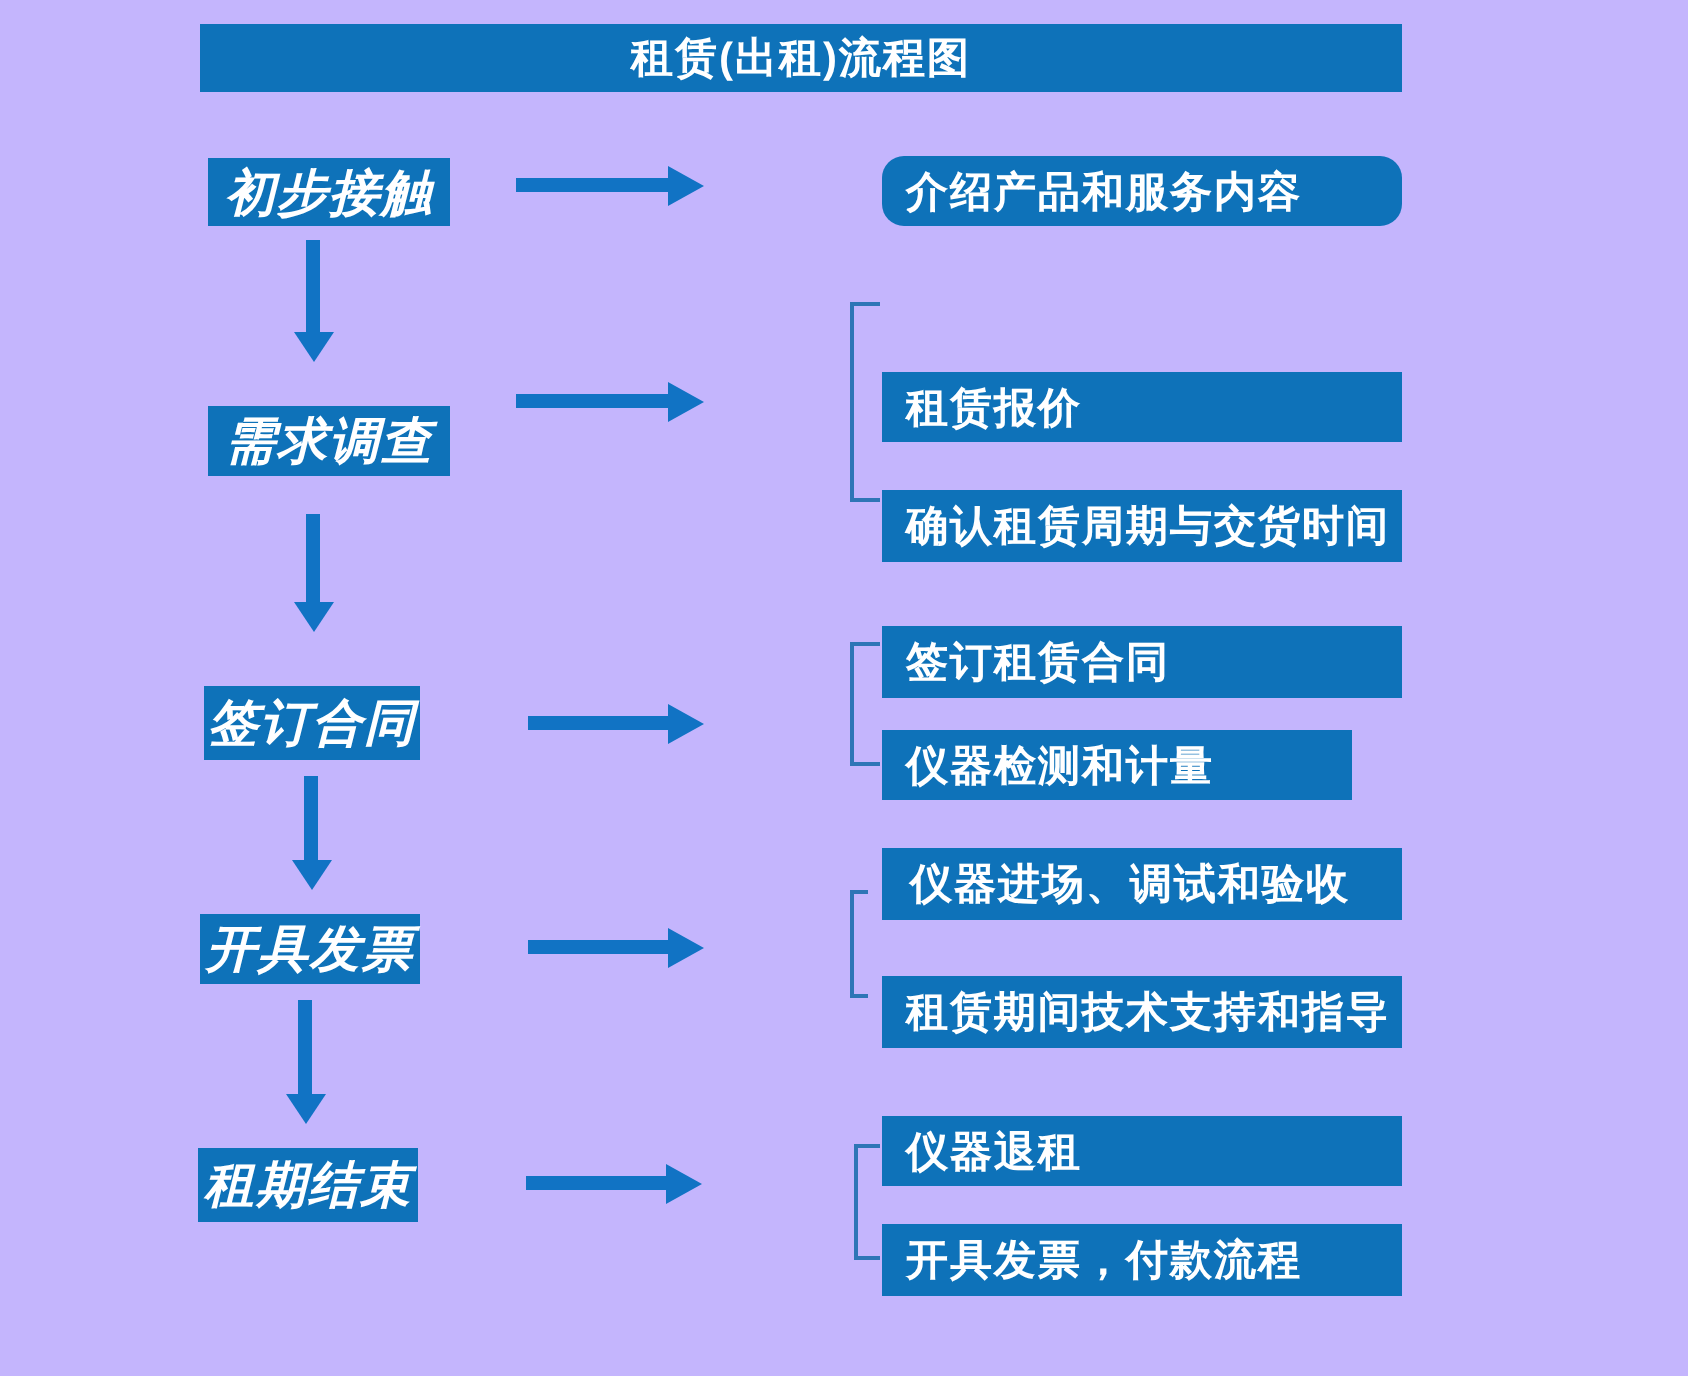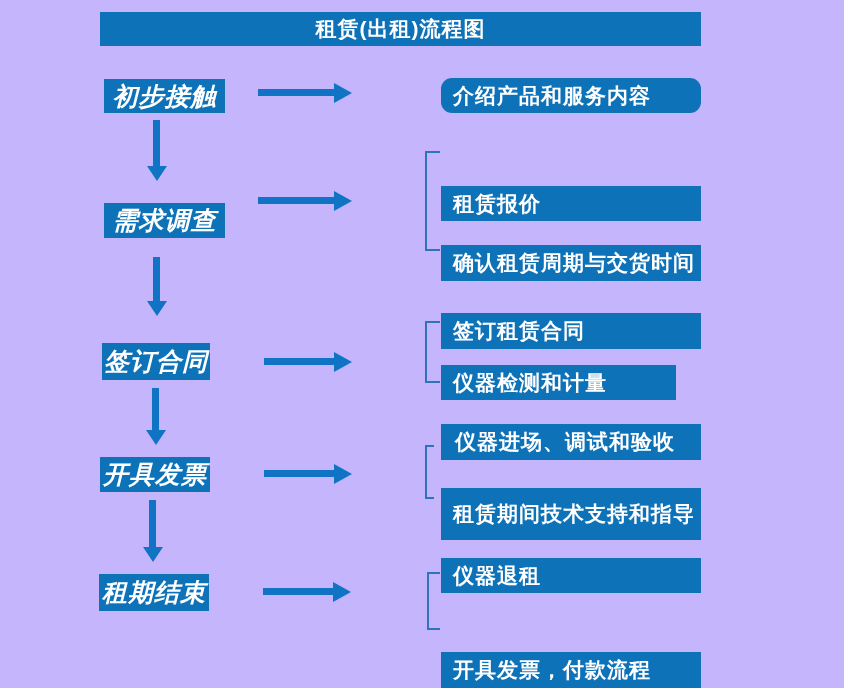--- a/index.html
+++ b/index.html
@@ -30,23 +30,23 @@
   #l5{left:99px;top:574px;width:110px;height:37px;}
 
   
   #r1{left:441px;top:78px;width:260px;height:35px;border-radius:11px;}
   #r2{left:441px;top:134px;width:260px;height:35px;}
   #r3{left:441px;top:186px;width:260px;height:35px;}
   #r4{left:441px;top:245px;width:260px;height:36px;}
   #r5{left:441px;top:313px;width:260px;height:36px;}
   #r6{left:441px;top:365px;width:235px;height:35px;}
   #r7{left:441px;top:424px;width:260px;height:36px;padding-left:14px;}
-  #r8{left:441px;top:488px;width:260px;height:52px;}
+  #r8{left:441px;top:488px;width:260px;height:36px;}
   #r9{left:441px;top:558px;width:260px;height:35px;}
-  #r10{left:441px;top:612px;width:260px;height:36px;margin-top:40px;}
+  #r10{left:441px;top:612px;width:260px;height:36px;}
 
   
   .ha{position:absolute;height:7px;background:var(--arrow);}
   .ha::after{
     content:'';position:absolute;right:-18px;top:50%;transform:translateY(-50%);
     border-left:18px solid var(--arrow);
     border-top:10px solid transparent;border-bottom:10px solid transparent;
   }
   #h1{left:258px;top:89px;width:76px;}
   #h2{left:258px;top:197px;width:76px;}

